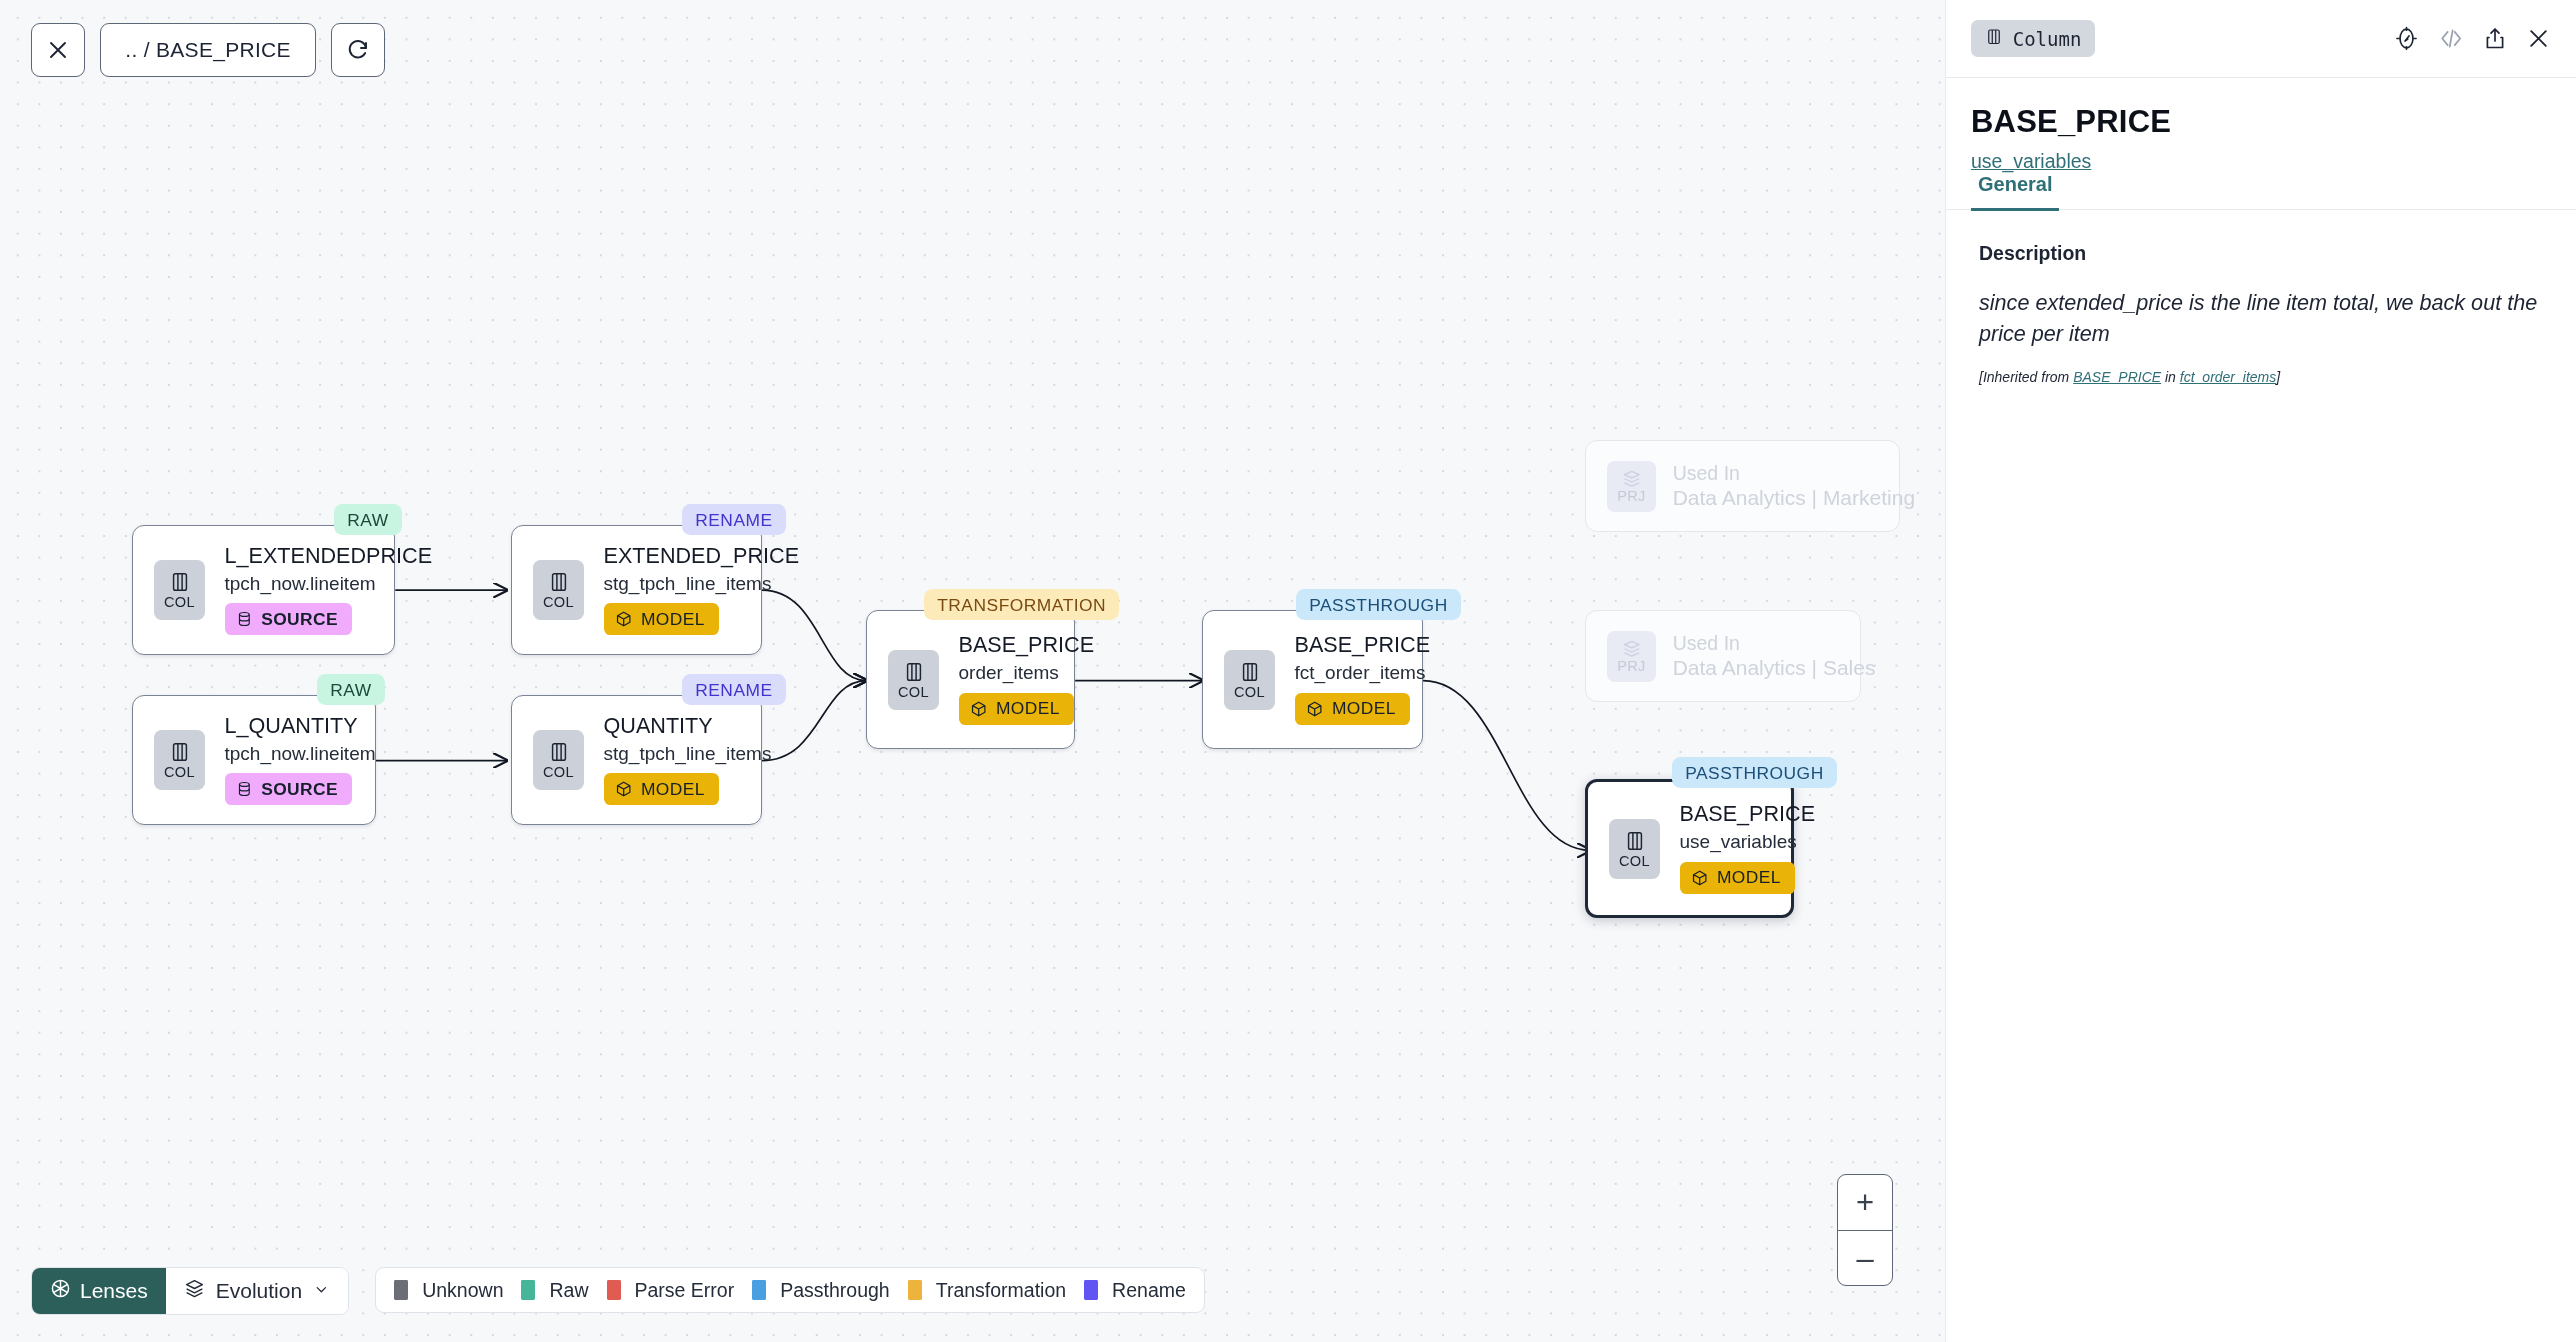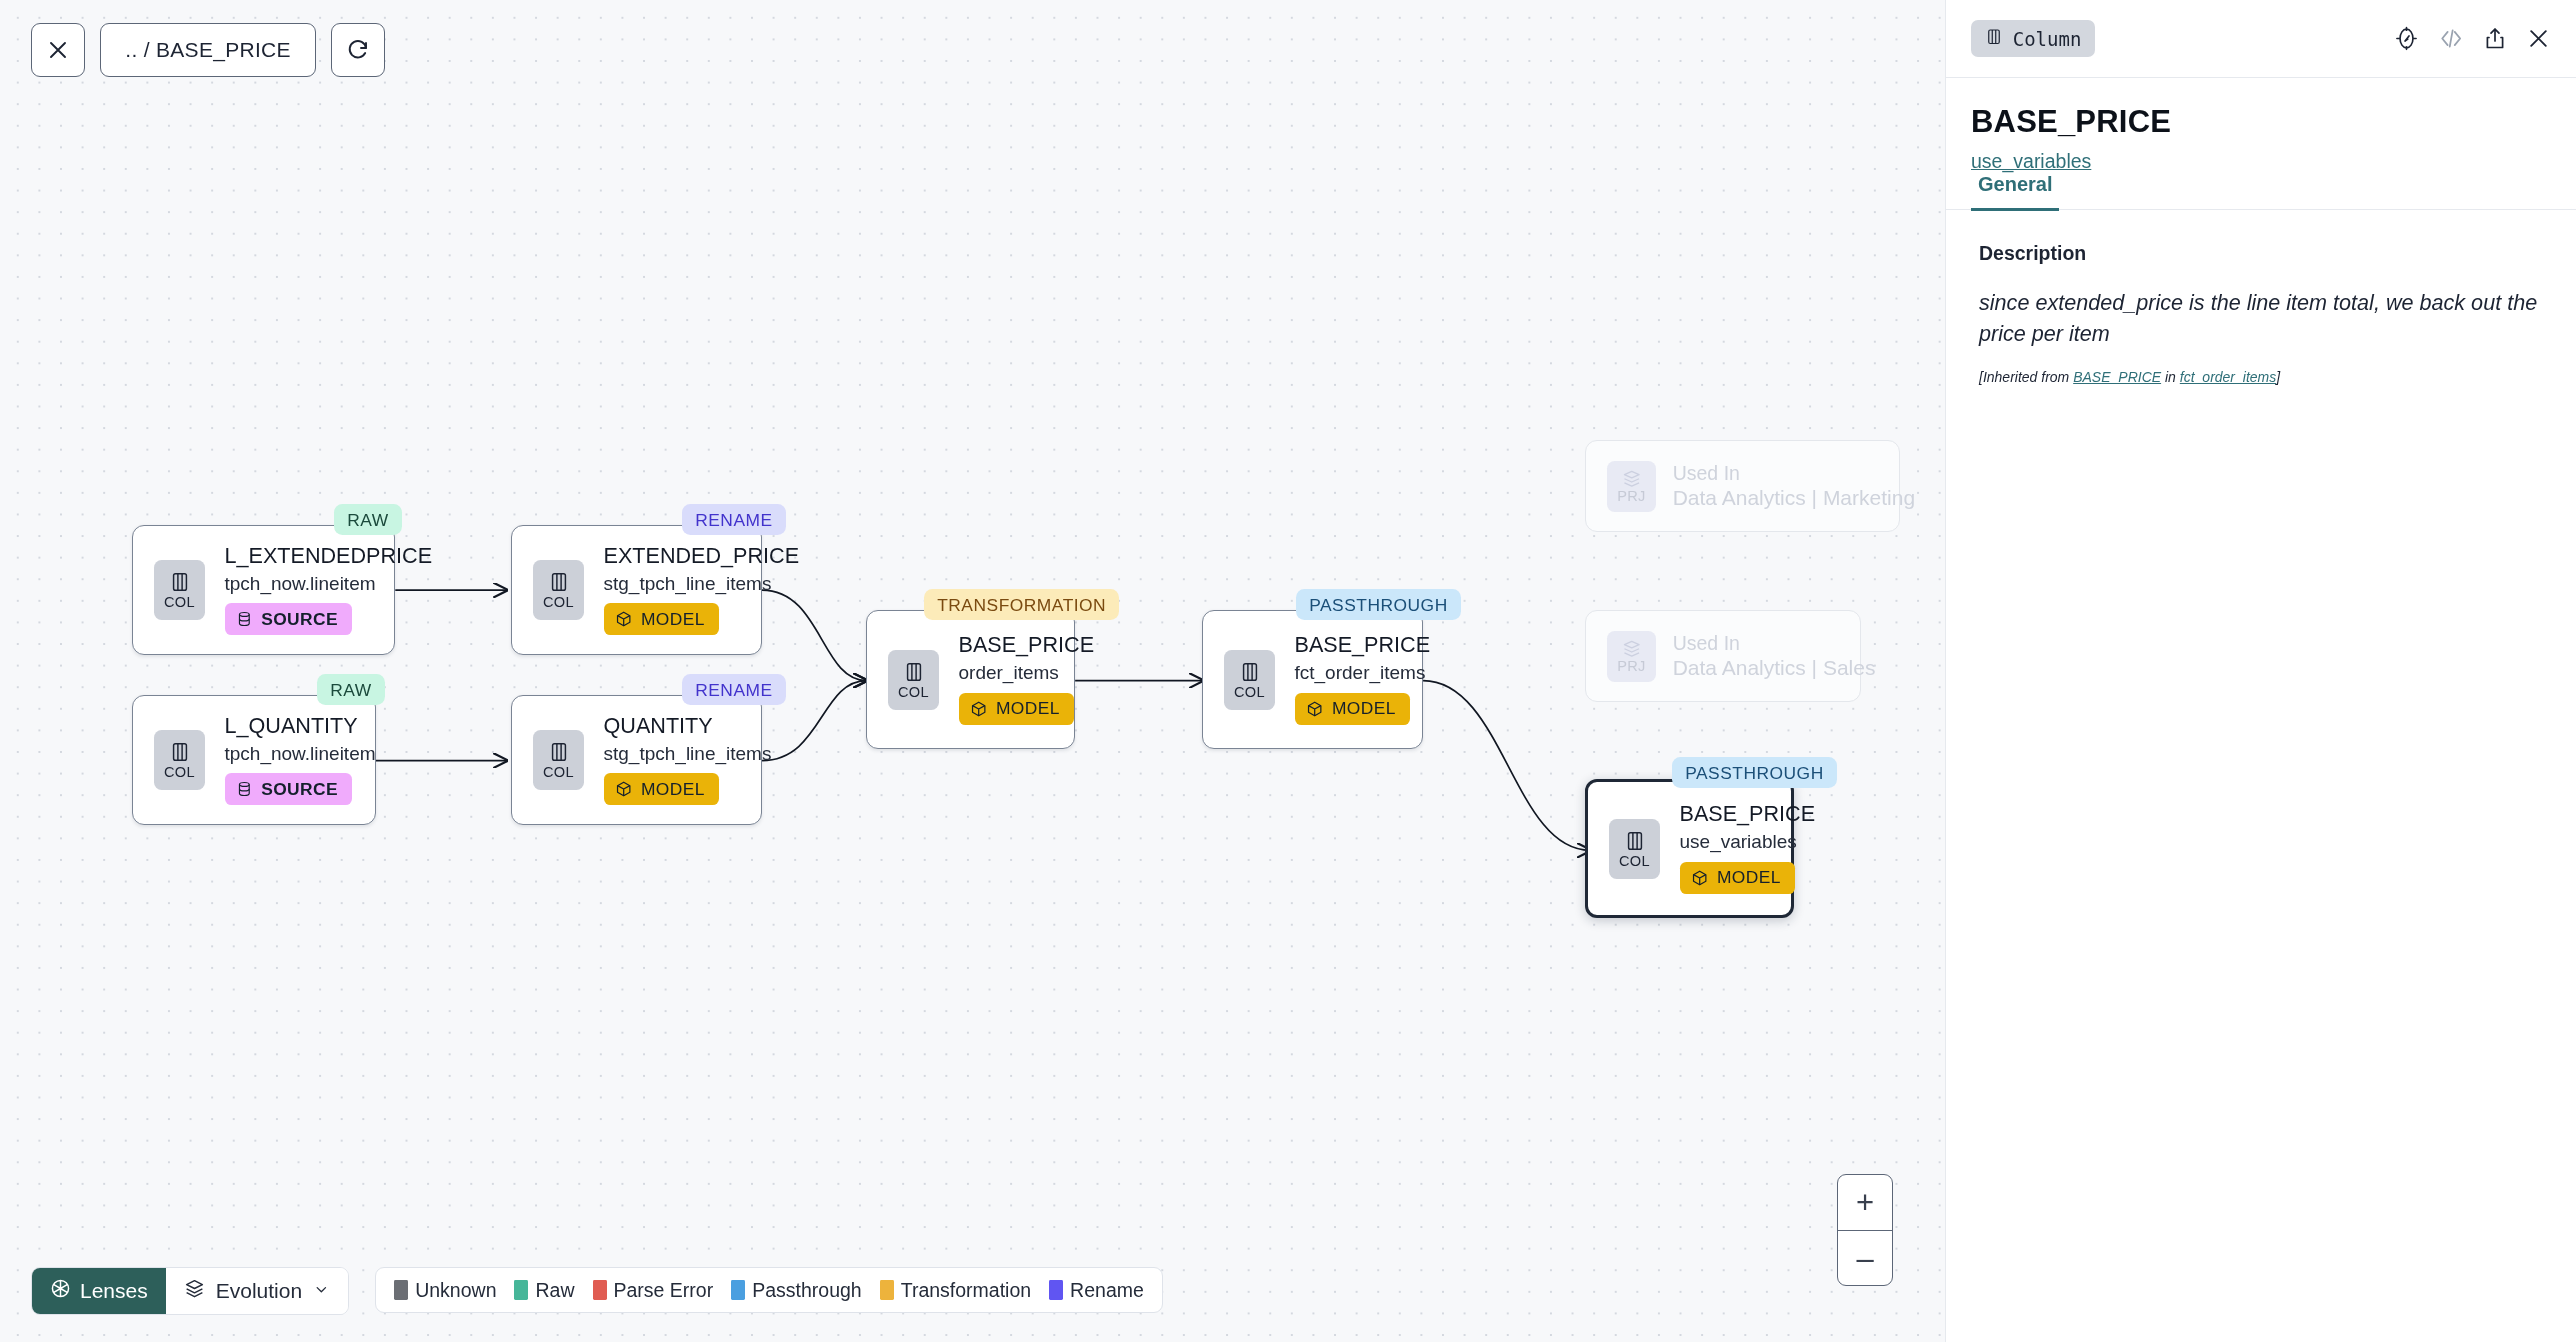--- a/index.html
+++ b/index.html
@@ -103,21 +103,21 @@
     padding: 0 18px; font-size: 21px; cursor: pointer; height: 46px;
   }
   .evolution-btn {
     background: #ffffff; color: #252c3a; display: flex; align-items: center; gap: 11px;
     padding: 0 18px; font-size: 21px; cursor: pointer; height: 46px;
   }
   .legend {
     display: flex; align-items: center; gap: 18px; background: #ffffff;
     border: 1.4px solid #dfe3ea; border-radius: 9px; padding: 0 18px; height: 46px;
   }
-  .legend-item { display: flex; align-items: center; gap: 7px; font-size: 19.5px; color: #252c3a; white-space: nowrap; }
+  .legend-item { display: flex; align-items: center; gap: 14px; font-size: 19.5px; color: #252c3a; white-space: nowrap; }
   .swatch { width: 14px; height: 19.5px; border-radius: 1.4px; flex: 0 0 auto; }
 
   
   #panel {
     position: absolute; left: 1945px; top: 0; width: 631px; height: 1343px;
     background: #ffffff; border-left: 0.7px solid #e6e9ee;
   }
   .panel-head { height: 77px; display: flex; align-items: center; padding: 0 25px; gap: 9.7px; }
   .type-chip {
     display: flex; align-items: center; gap: 9.7px; background: #d3d7de; color: #1d2433;

